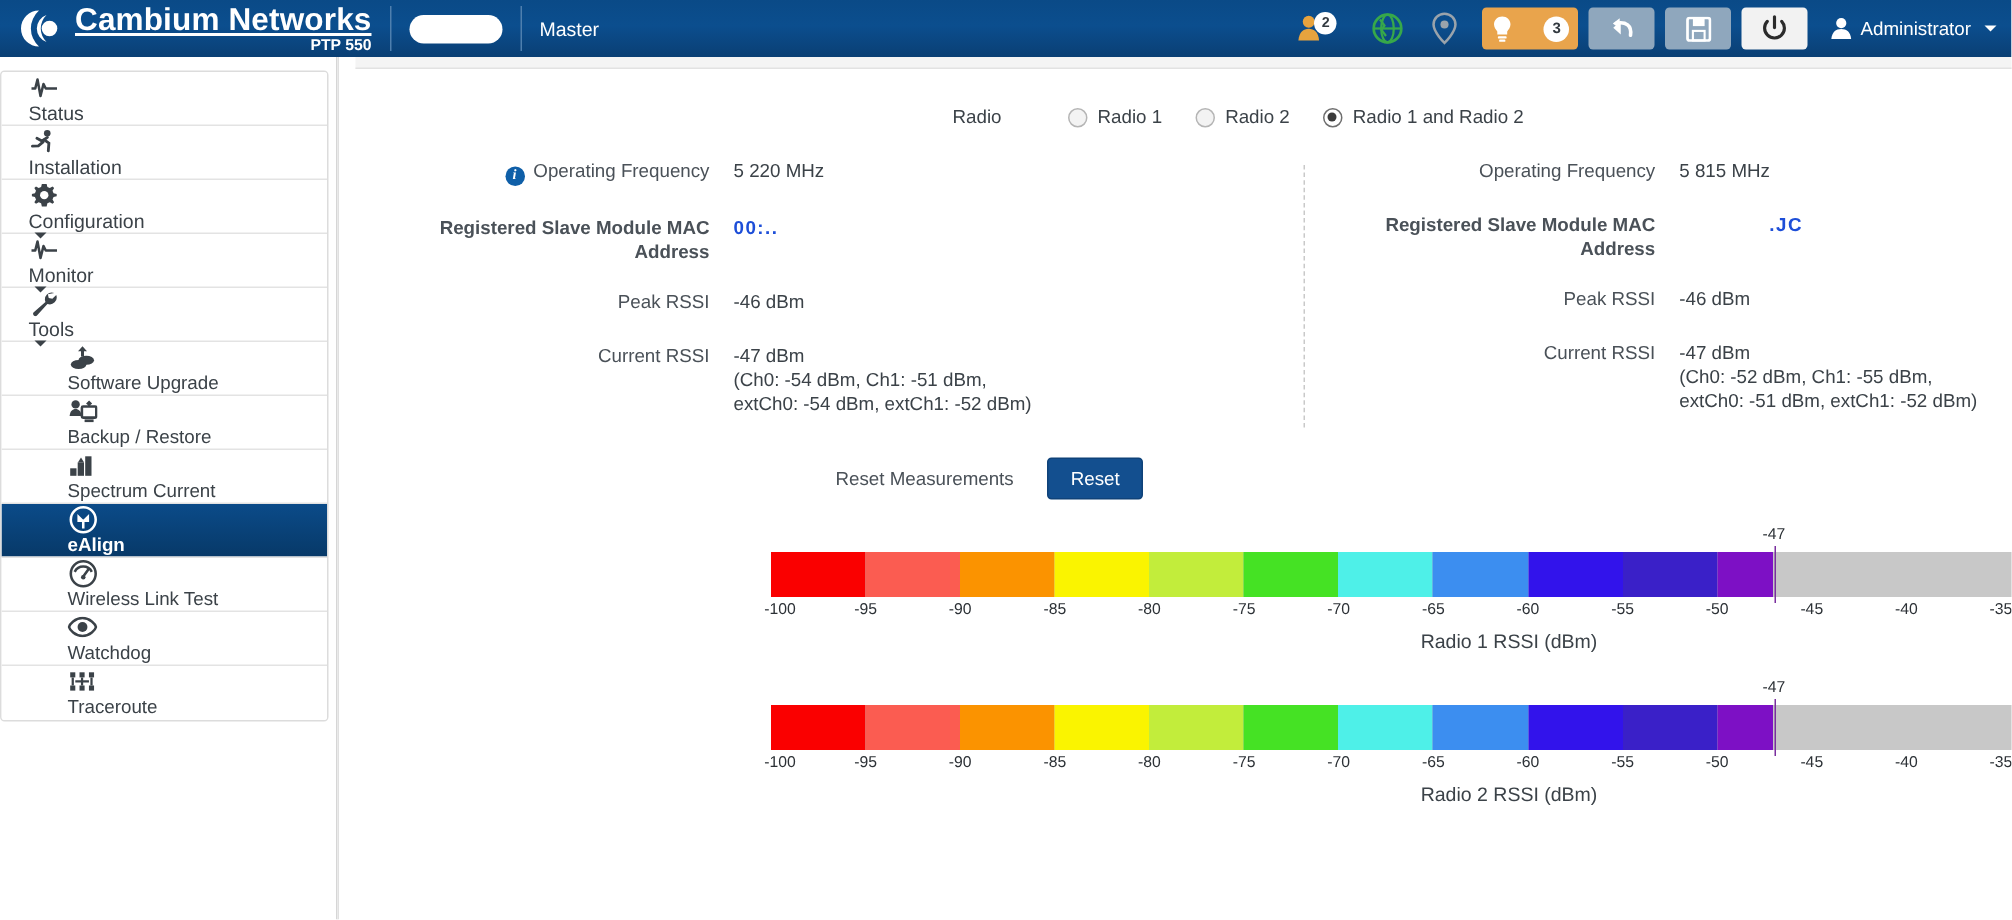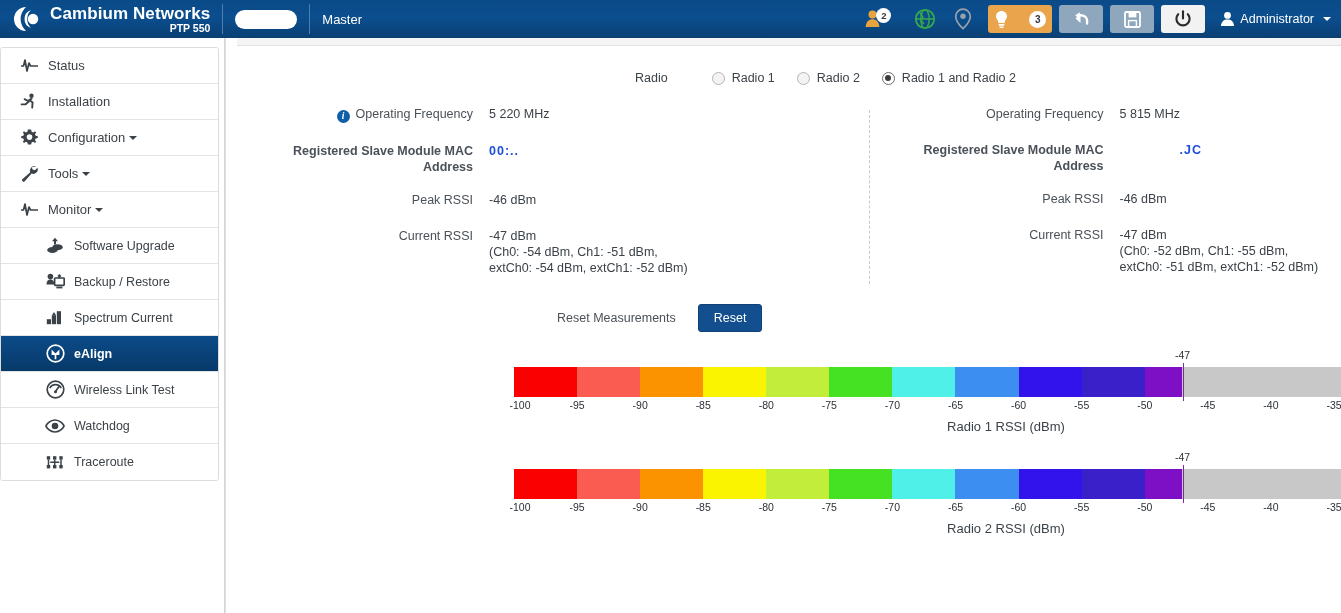--- a/index.html
+++ b/index.html
@@ -18,22 +18,22 @@
     height: 38px;
     background: linear-gradient(to bottom, #0a4a87 0%, #0b4e8e 45%, #0a3f74 100%);
     display: flex;
     align-items: center;
     color: #ffffff;
   }
   #brand { display: flex; align-items: center; padding-left: 12px; height: 38px; }
   .brand-logo { width: 30px; height: 30px; position: relative; margin-right: 8px; }
   .brand-text { line-height: 1; }
   .brand-name {
-    font-size: 17px; font-weight: bold; letter-spacing: .1px;
-    color: #ffffff; display: block;
+    font-size: 21px; font-weight: bold; letter-spacing: .1px;
+    color: #ffffff; display: block; text-decoration: underline;
   }
   .brand-model {
     font-size: 10.5px; font-weight: bold; color: #ffffff;
     display: block; text-align: right; margin-top: 1px;
   }
   .vdiv { width: 1px; height: 30px; background: #4e7fae; margin: 0 12px; }
   #redact-pill {
     width: 62px; height: 19px; border-radius: 10px;
     background: #ffffff;
   }
@@ -90,27 +90,28 @@
     flex: 0 0 225px;
   }
   #navlist {
     border: 1px solid #dcdcdc;
     border-radius: 3px;
     margin: 0 5px 0 0;
     background: #ffffff;
     overflow: hidden;
   }
   .nav-item {
-    display: flex; align-items: center;
+    display: flex; 
     height: 36px;
     padding-left: 18px;
     border-bottom: 1px solid #e3e3e3;
     font-size: 13px; color: #3b4248;
     cursor: pointer;
     background: #ffffff;
+    flex-direction: column;
   }
   .nav-item:last-child { border-bottom: none; }
   .nav-item.sub { padding-left: 44px; font-size: 12.5px; }
   .nav-item.active {
     background: linear-gradient(to bottom, #0b4b89 0%, #073968 100%);
     color: #ffffff; font-weight: bold;
   }
   .nav-ic {
     width: 20px; height: 18px; margin-right: 9px;
     display: flex; align-items: center; justify-content: center;
@@ -362,34 +363,34 @@
             <svg width="17" height="17" viewBox="0 0 17 17">
               <path d="M8.5 0.6 L10.1 0.6 L10.6 2.7 L12.2 3.4 L14 2.3 L15.1 3.4 L14 5.2 L14.7 6.8 L16.8 7.3 L16.8 8.9 L14.7 9.4 L14 11 L15.1 12.8 L14 13.9 L12.2 12.8 L10.6 13.5 L10.1 15.6 L8.5 15.6 L6.9 15.6 L6.4 13.5 L4.8 12.8 L3 13.9 L1.9 12.8 L3 11 L2.3 9.4 L0.2 8.9 L0.2 7.3 L2.3 6.8 L3 5.2 L1.9 3.4 L3 2.3 L4.8 3.4 L6.4 2.7 L6.9 0.6 Z" fill="#3b4248"></path>
               <circle cx="8.5" cy="8.1" r="2.8" fill="#ffffff"></circle>
             </svg>
           </span>
           <span>Configuration</span>
           <span class="caret-d"></span>
         </div>
         <div class="nav-item">
           <span class="nav-ic">
+            <svg width="19" height="15" viewBox="0 0 19 15">
+              <path d="M1 8 L3.5 8 L5 2 L7 13 L9 5 L10.5 8 L18 8" fill="none" stroke="#3b4248" stroke-width="1.7" stroke-linejoin="round"></path>
+            </svg>
+          </span>
+          <span>Monitor</span>
+          <span class="caret-d"></span>
+        </div>
+        <div class="nav-item">
+          <span class="nav-ic">
             <svg width="18" height="17" viewBox="0 0 18 17">
               <path d="M16.2 1.3 A4.6 4.6 0 0 0 10.3 7.3 L2.3 14.3 A1.6 1.6 0 0 0 4.5 16.5 L11.6 8.6 A4.6 4.6 0 0 0 17.5 2.7 L14.9 5.2 L12.5 4.6 L11.9 2.2 Z" fill="#3b4248"></path>
             </svg>
           </span>
           <span>Tools</span>
-          <span class="caret-d"></span>
-        </div>
-        <div class="nav-item">
-          <span class="nav-ic">
-            <svg width="19" height="15" viewBox="0 0 19 15">
-              <path d="M1 8 L3.5 8 L5 2 L7 13 L9 5 L10.5 8 L18 8" fill="none" stroke="#3b4248" stroke-width="1.7" stroke-linejoin="round"></path>
-            </svg>
-          </span>
-          <span>Monitor</span>
           <span class="caret-d"></span>
         </div>
         <div class="nav-item sub">
           <span class="nav-ic">
             <svg width="18" height="17" viewBox="0 0 18 17">
               <path d="M9 0.8 L12 4.2 L10 4.2 L10 7.6 L8 7.6 L8 4.2 L6 4.2 Z" fill="#3b4248"></path>
               <ellipse cx="11.5" cy="10.2" rx="5.2" ry="3" fill="#3b4248"></ellipse>
               <ellipse cx="6.4" cy="13" rx="5.2" ry="3" fill="#3b4248"></ellipse>
             </svg>
           </span>

